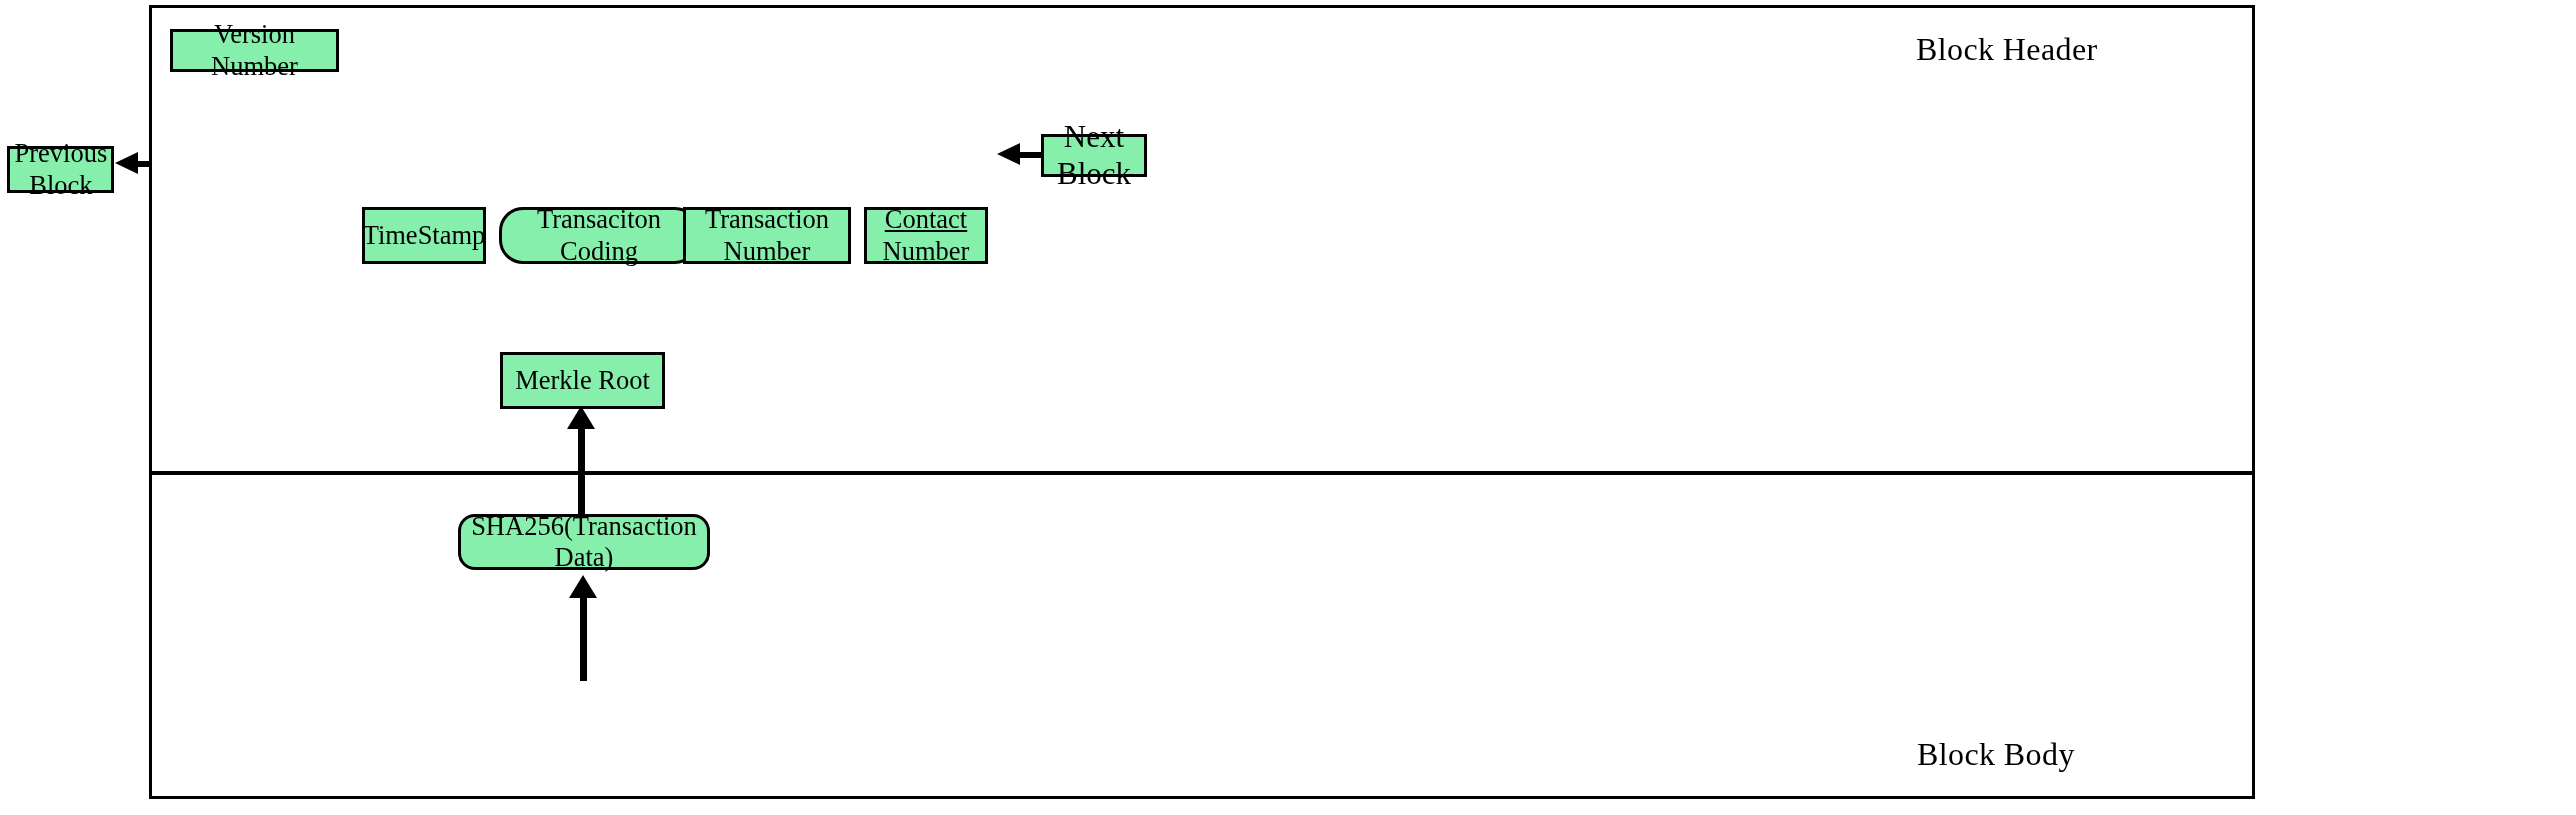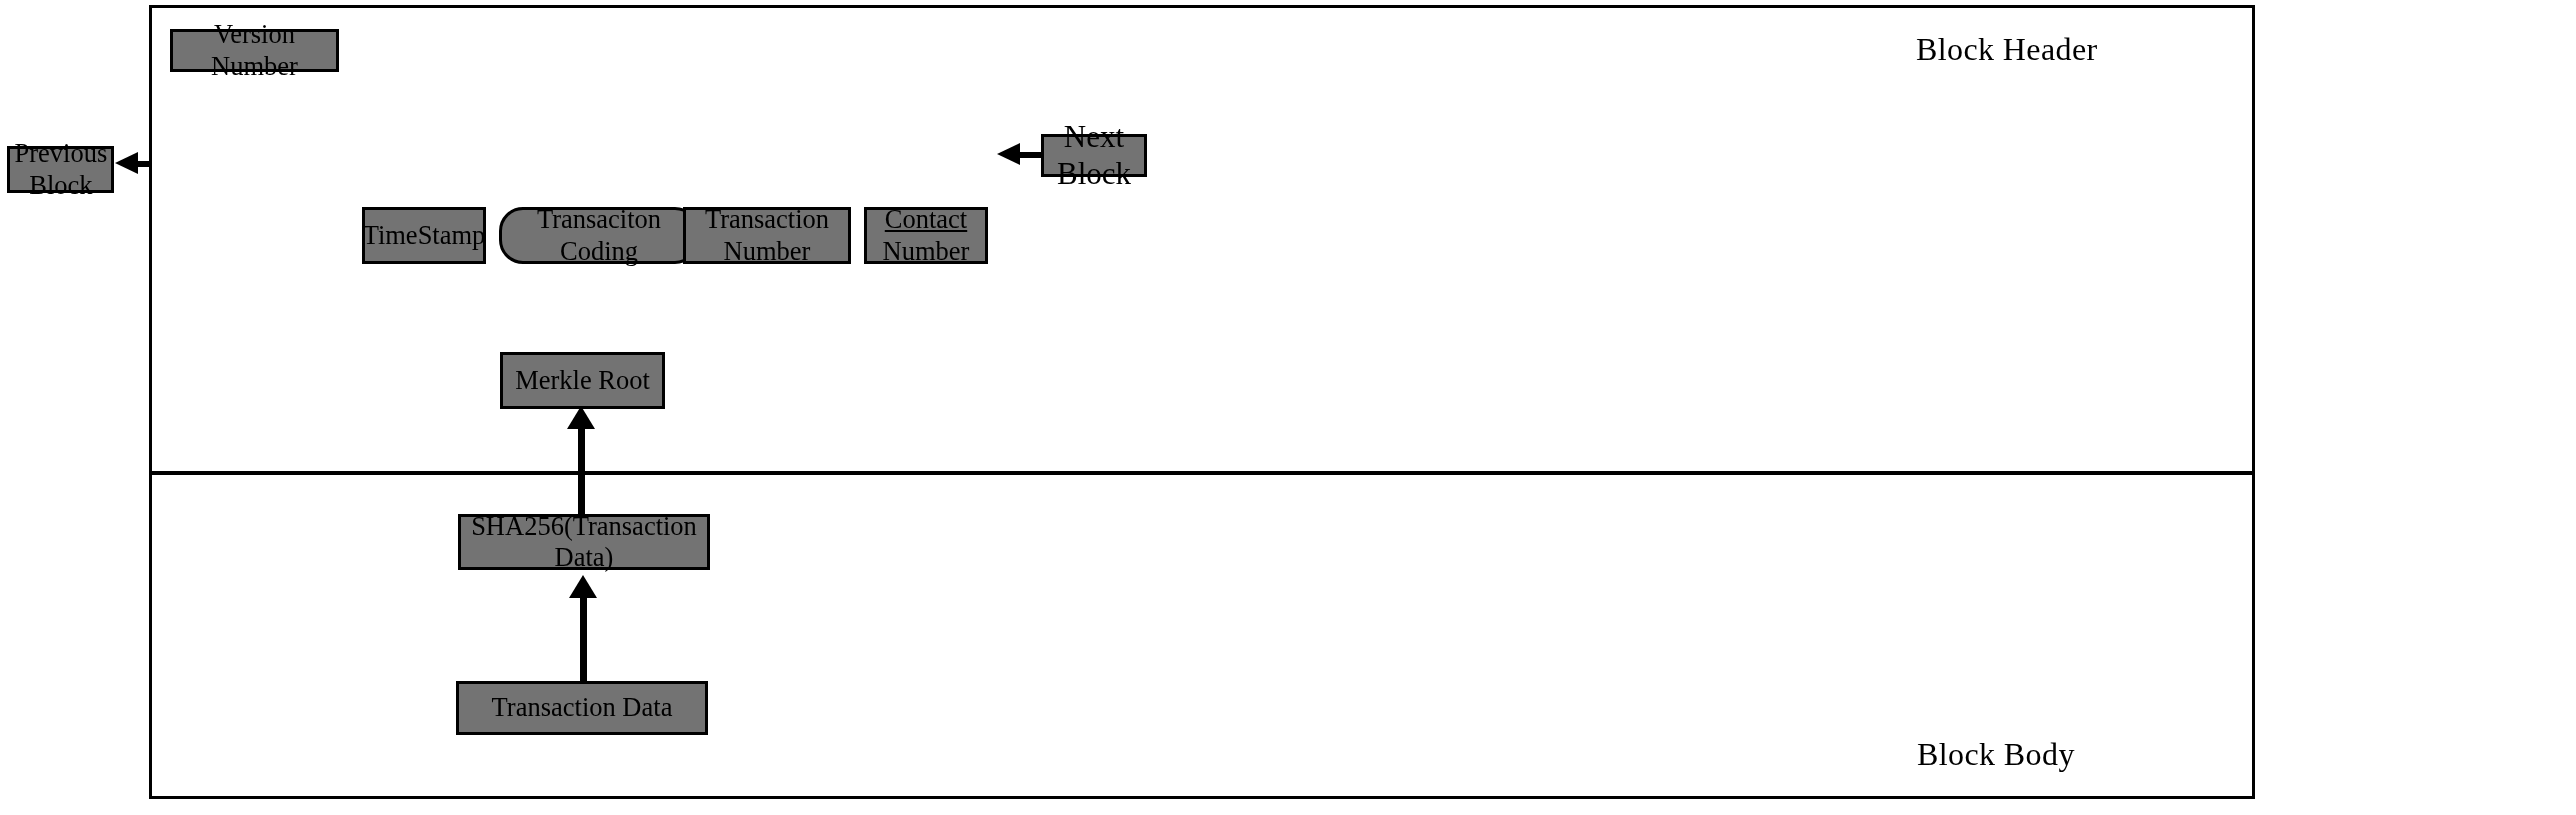--- a/index.html
+++ b/index.html
@@ -15,21 +15,21 @@
     background: #ffffff;
     font-family: "Liberation Serif", "DejaVu Serif", serif;
     color: #000000;
     overflow: hidden;
   }
   
   .box {
     position: absolute;
     box-sizing: border-box;
     border: 3.7px solid #000000;
-    background: #737373;
+    background: #86efac;
     display: flex;
     align-items: center;
     justify-content: center;
     text-align: center;
     line-height: 1.18;
     z-index: 3;
   }
   .box .lbl {
     display: block;
     padding: 0 7.4px;
@@ -83,20 +83,21 @@
 
   
   #box-merkle-root {
     left: 500px; top: 352px; width: 165px; height: 57px;
     font-size: 26.5px;
   }
   
   #box-sha256 {
     left: 458px; top: 514px; width: 252px; height: 56px;
     font-size: 26.5px;
+    border-radius: 17px;
   }
   #box-transaction-data {
     left: 456px; top: 681px; width: 252px; height: 54px;
     font-size: 26.5px;
   }
   
   #box-previous-block {
     left: 7.4px; top: 146px; width: 107px; height: 47px;
     font-size: 26.5px;
   }
@@ -189,23 +190,20 @@
 Number</span>
   </div>
 
   <div class="box" id="box-merkle-root">
     <span class="lbl">Merkle Root</span>
   </div>
 
   <div class="box" id="box-sha256">
     <span class="lbl">SHA256(Transaction Data)</span>
   </div>
-  <div class="box" id="box-transaction-data">
-    <span class="lbl">Transaction Data</span>
-  </div>
 
   <div class="box" id="box-previous-block">
     <span class="lbl">Previous
 Block</span>
   </div>
   <div class="box" id="box-next-block">
     <span class="lbl">Next Block</span>
   </div>
 
   <div class="arrow-shaft" id="arrow-prev-shaft"></div>

